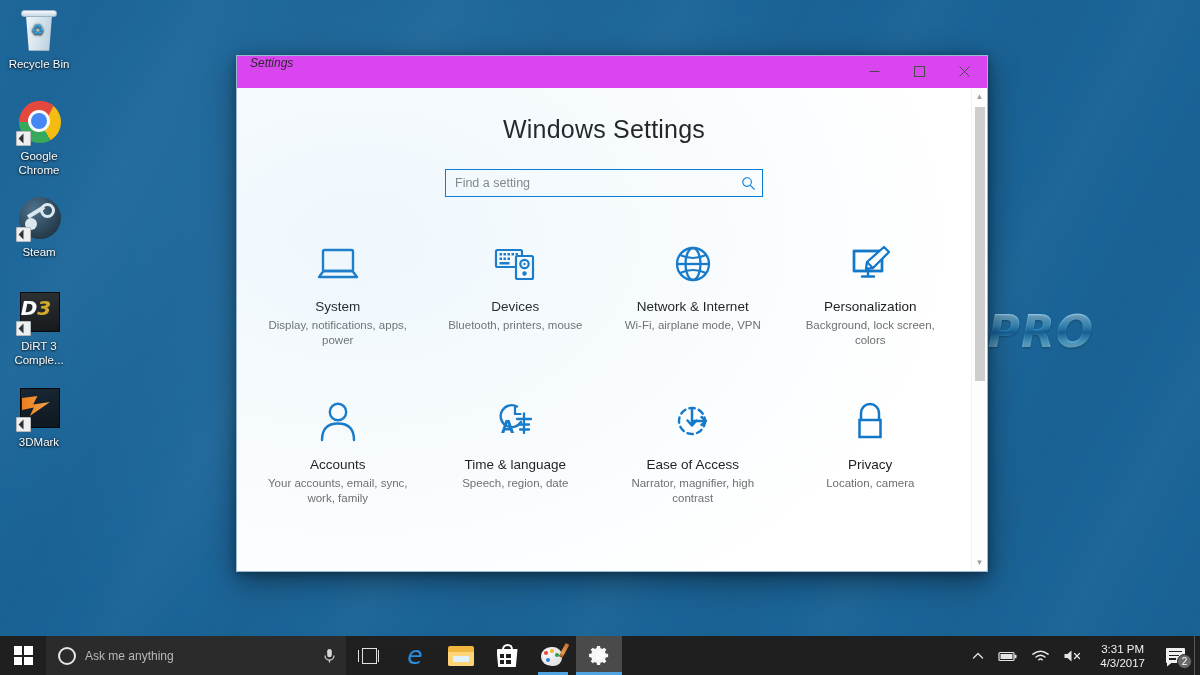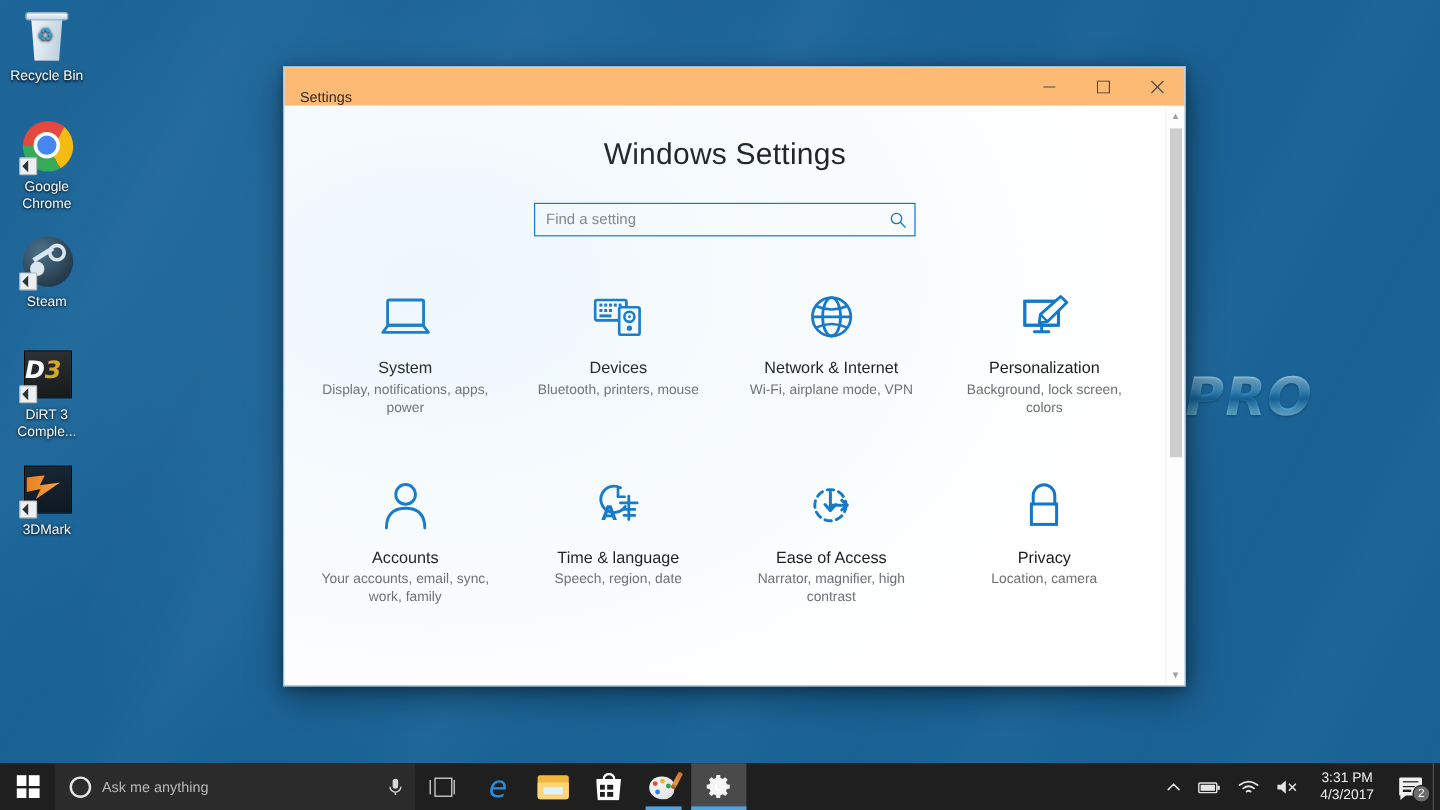--- a/index.html
+++ b/index.html
@@ -213,26 +213,27 @@
     width: 752px; height: 517px;
     background: #ffffff;
     border: 1px solid #9ab8d0;
     box-shadow: 0 8px 28px rgba(0,0,0,0.45), 0 2px 8px rgba(0,0,0,0.3);
     display: flex;
     flex-direction: column;
     overflow: hidden;
   }
   #titlebar {
     height: 32px;
-    background: #fdba74;
+    background: #d946ef;
     display: flex;
-    align-items: flex-end;
+    align-items: flex-start;
     flex: 0 0 auto;
     position: relative;
     z-index: 3;
+    font-style: italic;
   }
   #titlebar-title {
     font-size: 12px;
     color: #2b2b2b;
     padding-left: 13px;
     user-select: none;
   }
   #titlebar-spacer { flex: 1; }
   .win-btn {
     width: 45px; height: 31px;

